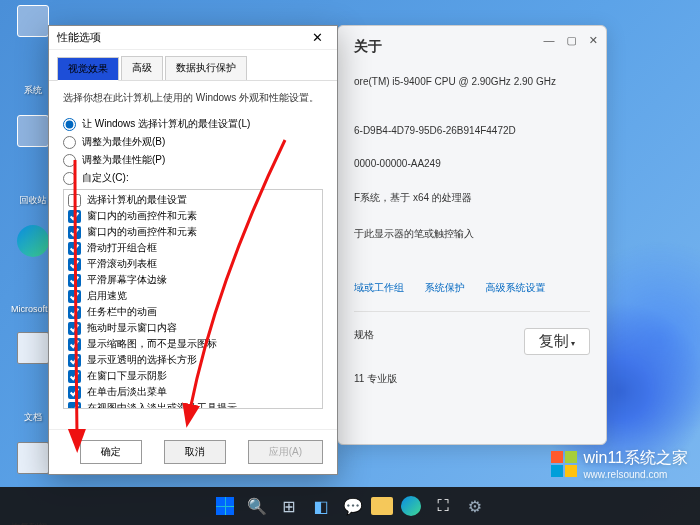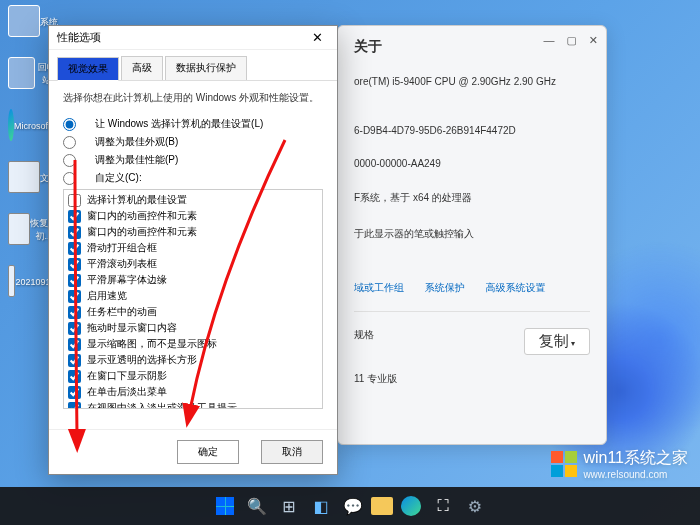--- a/index.html
+++ b/index.html
@@ -1,20 +1,20 @@
 <!DOCTYPE html>
 <html><head>
   <meta charset="utf-8">
   <style>
     * { margin: 0; padding: 0; box-sizing: border-box; font-family: "Microsoft YaHei", "Segoe UI", sans-serif; }
     body { width: 700px; height: 525px; background: linear-gradient(135deg, #4a8fd8 0%, #5ca3e8 50%, #7db8f0 100%); position: relative; overflow: hidden; }
     
     
     .desktop-icons { position: absolute; left: 8px; top: 5px; width: 50px; }
-    .desktop-icon { display: flex; flex-direction: row; align-items: center; margin-bottom: 18px; color: white; font-size: 9px; text-align: center; text-shadow: 1px 1px 2px rgba(0,0,0,0.5); }
+    .desktop-icon { display: flex; flex-direction: column; align-items: center; margin-bottom: 18px; color: white; font-size: 9px; text-align: center; text-shadow: 1px 1px 2px rgba(0,0,0,0.5); gap: 45px; }
     .desktop-icon .icon-box { width: 32px; height: 32px; margin-bottom: 2px; display: flex; align-items: center; justify-content: center; }
     .recycle-icon { background: #8fb4e0; border-radius: 3px; border: 1px solid #fff; }
     .edge-icon { background: linear-gradient(135deg, #0a8de4, #3fd793); border-radius: 50%; }
     .doc-icon { background: #e8f0fa; border: 1px solid #888; border-radius: 2px; }
     
     
     .bg-window { position: absolute; left: 337px; top: 25px; width: 270px; height: 420px; background: #f5f6f8; border: 1px solid #ccc; border-radius: 6px; box-shadow: 0 4px 20px rgba(0,0,0,0.15); padding: 12px 16px; font-size: 10px; color: #333; }
     .bg-window-controls { position: absolute; right: 8px; top: 8px; display: flex; gap: 12px; color: #555; font-size: 11px; }
     .bg-window h2 { font-size: 14px; font-weight: 600; margin-bottom: 20px; }
     .bg-info-line { margin-bottom: 8px; color: #333; }
@@ -28,21 +28,21 @@
     .dialog { position: absolute; left: 48px; top: 25px; width: 290px; height: 450px; background: #fff; border: 1px solid #888; box-shadow: 0 8px 30px rgba(0,0,0,0.3); display: flex; flex-direction: column; font-size: 11px; }
     .titlebar { display: flex; justify-content: space-between; align-items: center; padding: 4px 8px; background: #fff; border-bottom: 1px solid #eee; }
     .titlebar .title { font-size: 11px; }
     .titlebar .close { font-size: 13px; cursor: pointer; padding: 0 6px; }
     .tabs { display: flex; padding: 6px 8px 0; border-bottom: 1px solid #ddd; font-size: 10px; }
     .tab { padding: 4px 10px; border: 1px solid #ccc; border-bottom: none; margin-right: 2px; background: #f5f5f5; }
     .tab.active { background: #1d4ed8; border-bottom: 1px solid #fff; position: relative; top: 1px; }
     .dialog-body { flex: 1; padding: 10px 14px; overflow: hidden; }
     .desc { font-size: 10px; color: #333; margin-bottom: 12px; }
     .radio-group { margin-bottom: 4px; }
-    .radio-item { display: flex; align-items: center; margin-bottom: 4px; font-size: 10px; gap: 13px; }
+    .radio-item { display: flex; align-items: center; margin-bottom: 4px; font-size: 10px; }
     .radio-item input { margin-right: 6px; accent-color: #0067c0; }
     .check-list { border: 1px solid #ccc; height: 220px; overflow-y: auto; padding: 2px 4px; margin-top: 4px; }
     .check-item { display: flex; align-items: center; font-size: 10px; padding: 1px 0; }
     .check-item input { margin-right: 6px; accent-color: #0067c0; }
     .dialog-buttons { display: flex; justify-content: flex-end; gap: 22px; padding: 10px 14px; border-top: 1px solid #eee; }
     .dialog-buttons button { padding: 4px 20px; font-size: 10px; border: 1px solid #999; background: #f0f0f0; cursor: pointer; }
     .dialog-buttons button.primary { background: #fff; }
     .dialog-buttons button:disabled { color: #aaa; }
     
     
@@ -211,20 +211,21 @@
         </label>
         <label class="check-item">
           <input type="checkbox" checked="" style="">
           <span>在视图中淡入淡出或滑动工具提示</span>
         </label>
       </div>
   </div>
   <div class="dialog-buttons">
     <button class="primary">确定</button>
     <button>取消</button>
+    <button disabled="">应用(A)</button>
   </div>
 </div>
 
 <div class="arrow" style="left:155px; top:135px;">
   <svg width="140" height="280">
       <defs>
         <marker id="ah1" markerWidth="10" markerHeight="10" refX="2" refY="3" orient="auto">
           <path d="M0,0 L0,6 L8,3 z" fill="#e11"></path>
         </marker>
       </defs>

